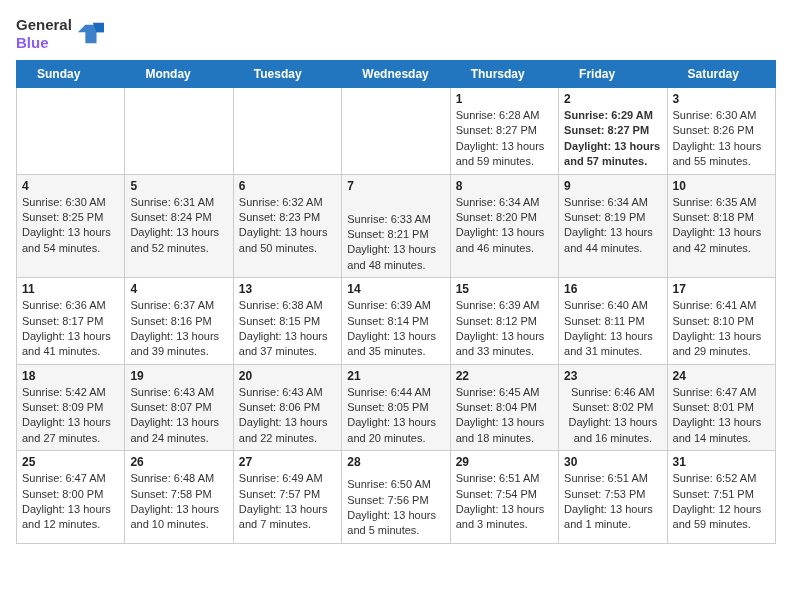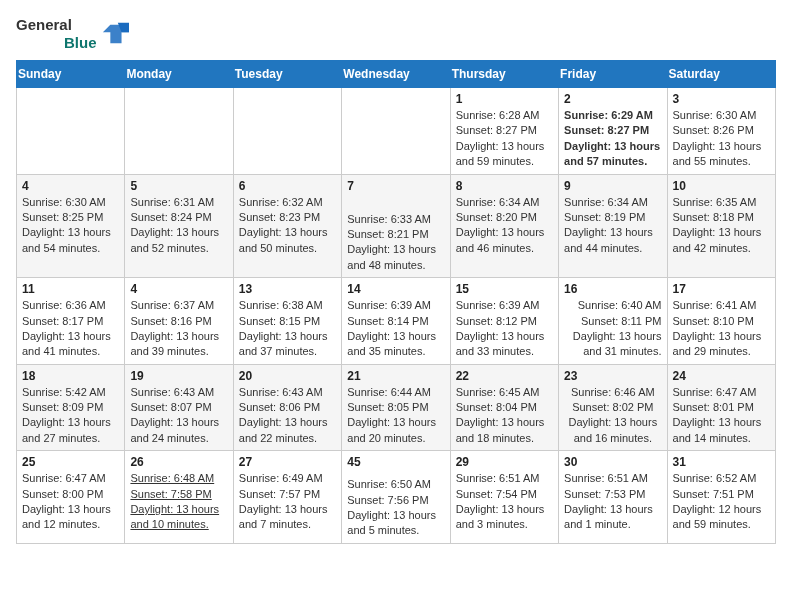--- a/index.html
+++ b/index.html
@@ -32,21 +32,21 @@
     }
     .calendar {
       width: 100%;
       border-collapse: collapse;
       font-size: 11px;
     }
     .calendar th {
       background: #2176bf;
       color: #fff;
       text-align: left;
-      padding: 6px 1px;
+      padding: 6px 20px;
       font-size: 12px;
       font-weight: bold;
       border: 1px solid #2176bf;
     }
     .calendar td {
       vertical-align: top;
       border: 1px solid #ccc;
       padding: 4px 5px;
       width: 108px;
       min-height: 70px;
@@ -75,21 +75,21 @@
       gap: 4px;
     }
   </style>
 </head>
 <body>
 
 <div class="header-section">
   <div class="logo-wrapper">
   <div style="font-size:15px; font-weight:bold; line-height:1.2;">
     <span style="color:#333;margin-top:36px;">General</span><br>
-    <span style="color:#0f766e;margin-left:48px;">Blue</span>
+    <span style="color:#8b5cf6;">Blue</span>
   </div>
   <svg width="28" height="28" viewBox="0 0 30 28" xmlns="http://www.w3.org/2000/svg">
     <polygon points="10,4 22,4 30,12 22,12 22,24 10,24 10,12 2,12" fill="#1a6bbf" opacity="0.85"></polygon>
     <polygon points="18,2 30,2 30,12 22,12" fill="#1a6bbf"></polygon>
   </svg>
 </div>
   <div class="title-section">
     <div class="calendar-title"></div>
     <div class="calendar-subtitle"></div>
   </div>
@@ -217,21 +217,21 @@
         </td>
         <td>
           <div class="day-number">15</div>
           <div class="day-info" style="white-space: pre-line;">Sunrise: 6:39 AM
 Sunset: 8:12 PM
 Daylight: 13 hours
 and 33 minutes.</div>
         </td>
         <td>
           <div class="day-number">16</div>
-          <div class="day-info" style="white-space: pre-line; text-align: right;">Sunrise: 6:40 AM
+          <div class="day-info" style="white-space: pre-line;">Sunrise: 6:40 AM
 Sunset: 8:11 PM
 Daylight: 13 hours
 and 31 minutes.</div>
         </td>
         <td>
           <div class="day-number">17</div>
           <div class="day-info" style="white-space: pre-line;">Sunrise: 6:41 AM
 Sunset: 8:10 PM
 Daylight: 13 hours
 and 29 minutes.</div>
@@ -291,34 +291,34 @@
       <tr>
         <td>
           <div class="day-number">25</div>
           <div class="day-info" style="white-space: pre-line;">Sunrise: 6:47 AM
 Sunset: 8:00 PM
 Daylight: 13 hours
 and 12 minutes.</div>
         </td>
         <td>
           <div class="day-number">26</div>
-          <div class="day-info" style="white-space: pre-line; text-decoration: underline;">Sunrise: 6:48 AM
+          <div class="day-info" style="white-space: pre-line;">Sunrise: 6:48 AM
 Sunset: 7:58 PM
 Daylight: 13 hours
 and 10 minutes.</div>
         </td>
         <td>
           <div class="day-number">27</div>
           <div class="day-info" style="white-space: pre-line;">Sunrise: 6:49 AM
 Sunset: 7:57 PM
 Daylight: 13 hours
 and 7 minutes.</div>
         </td>
         <td>
-          <div class="day-number">45</div>
+          <div class="day-number">28</div>
           <div class="day-info" style="white-space: pre-line; margin-top: 8px;">Sunrise: 6:50 AM
 Sunset: 7:56 PM
 Daylight: 13 hours
 and 5 minutes.</div>
         </td>
         <td>
           <div class="day-number">29</div>
           <div class="day-info" style="white-space: pre-line;">Sunrise: 6:51 AM
 Sunset: 7:54 PM
 Daylight: 13 hours

